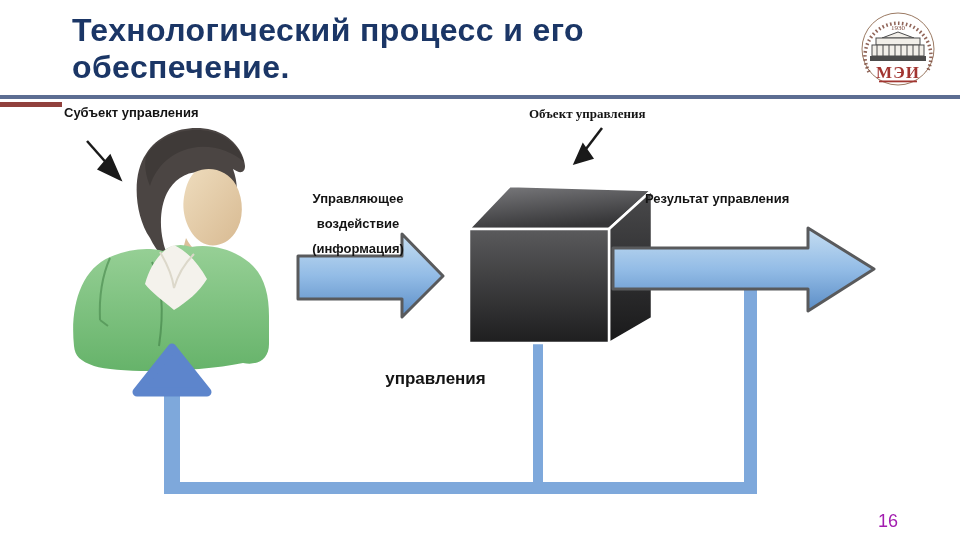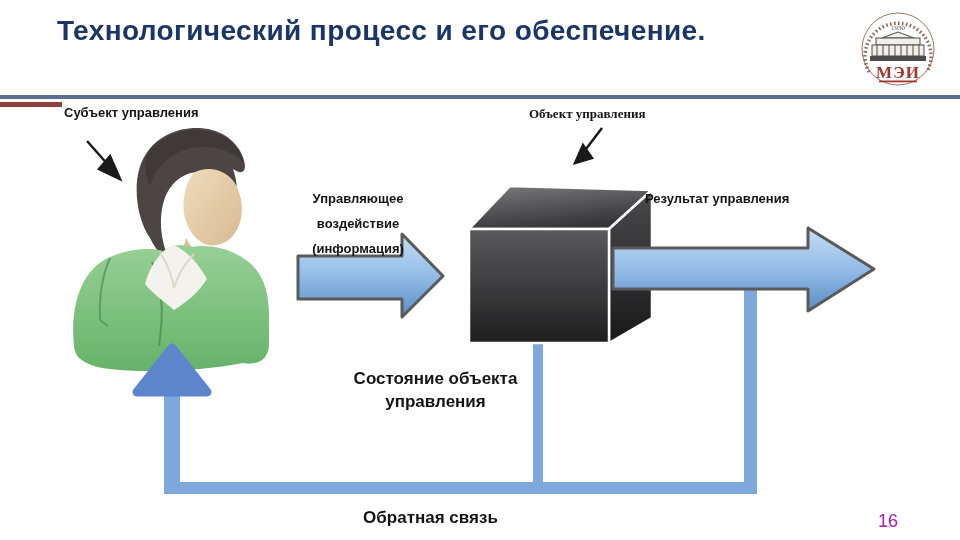--- a/index.html
+++ b/index.html
@@ -1,22 +1,22 @@
 <!DOCTYPE html>
 <html><head>
 <meta charset="utf-8">
 <style>
   html,body { margin:0; padding:0; background:#e8e8e8; }
   .slide {
     position:relative; width:960px; height:540px; background:#ffffff;
     overflow:hidden; font-family:"Liberation Sans", sans-serif;
   }
   .title {
-    position:absolute; left:57px; top:12px; width:700px;
-    font-size:28px; line-height:37px; font-weight:bold;
+    position:absolute; left:72px; top:12px; width:700px;
+    font-size:32px; line-height:37px; font-weight:bold;
     letter-spacing:0.4px; color:#1b3666;
   }
   .rule-blue { position:absolute; left:0; top:95px; width:960px; height:4px; background:#5c6d92; }
   .rule-red  { position:absolute; left:0; top:102px; width:62px; height:5px; background:#91403c; }
   .diagram-svg { position:absolute; left:0; top:0; width:960px; height:540px; }
   .label {
     position:absolute; font-weight:bold; color:#141414;
     font-size:13px; line-height:21px; white-space:nowrap;
   }
   .label.center { text-align:center; white-space:normal; }
@@ -134,21 +134,19 @@
 
   <div class="label lbl-control center">
     <span class="line">Управляющее</span>
     <span class="line">воздействие</span>
     <span class="line">(информация)</span>
   </div>
 
   <div class="label lbl-result">Результат управления</div>
 
   <div class="label lbl-state center">
-    <span class="line">Состояние объекта</span>
     <span class="line">управления</span>
   </div>
 
-  <div class="label lbl-feedback center">Обратная связь</div>
 
   <div class="page-number">16</div>
 
 </div>
 
 </body></html>

